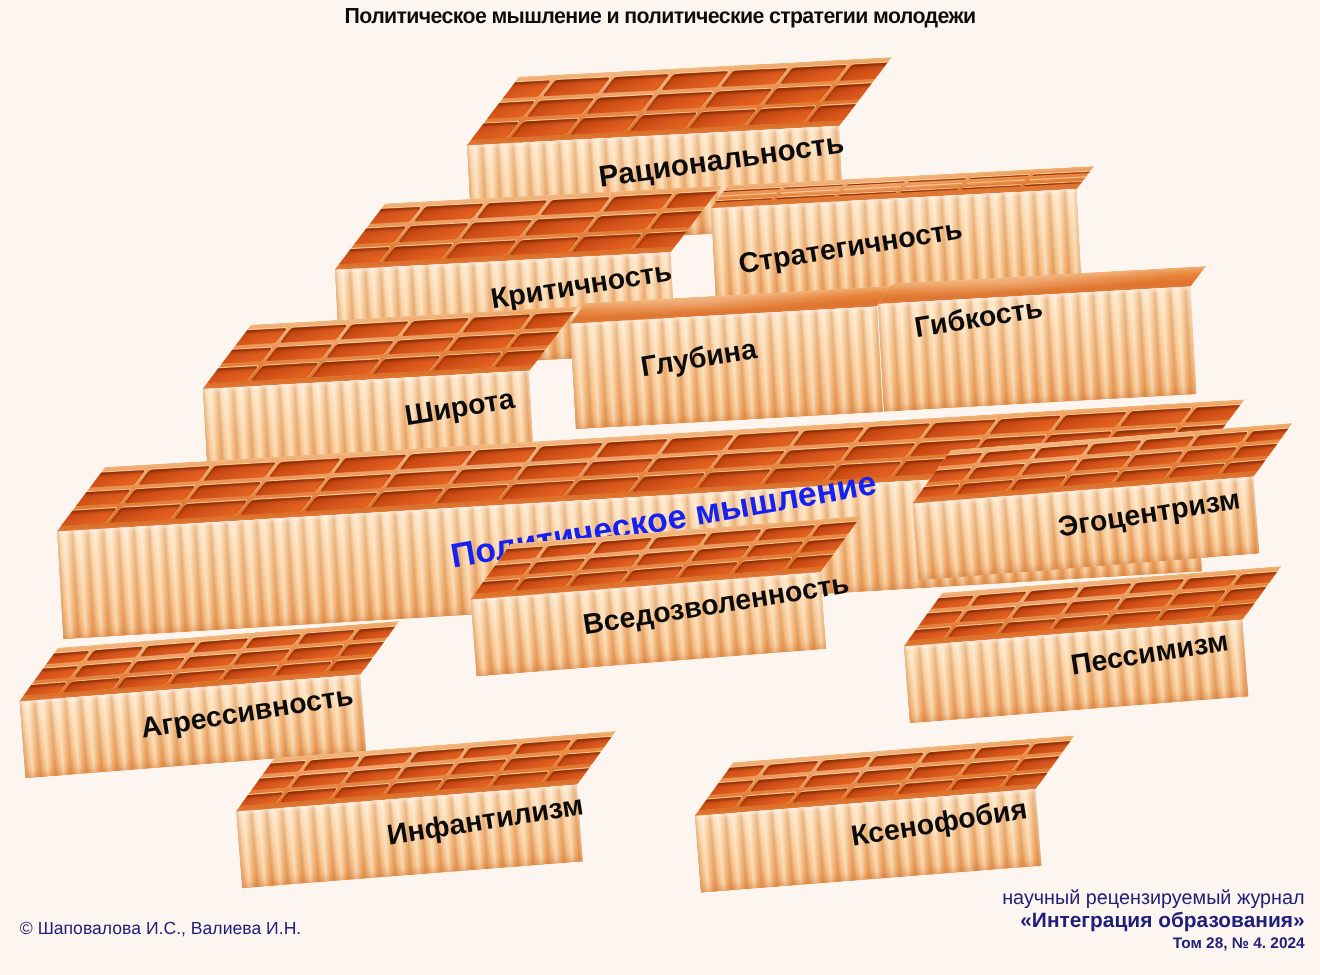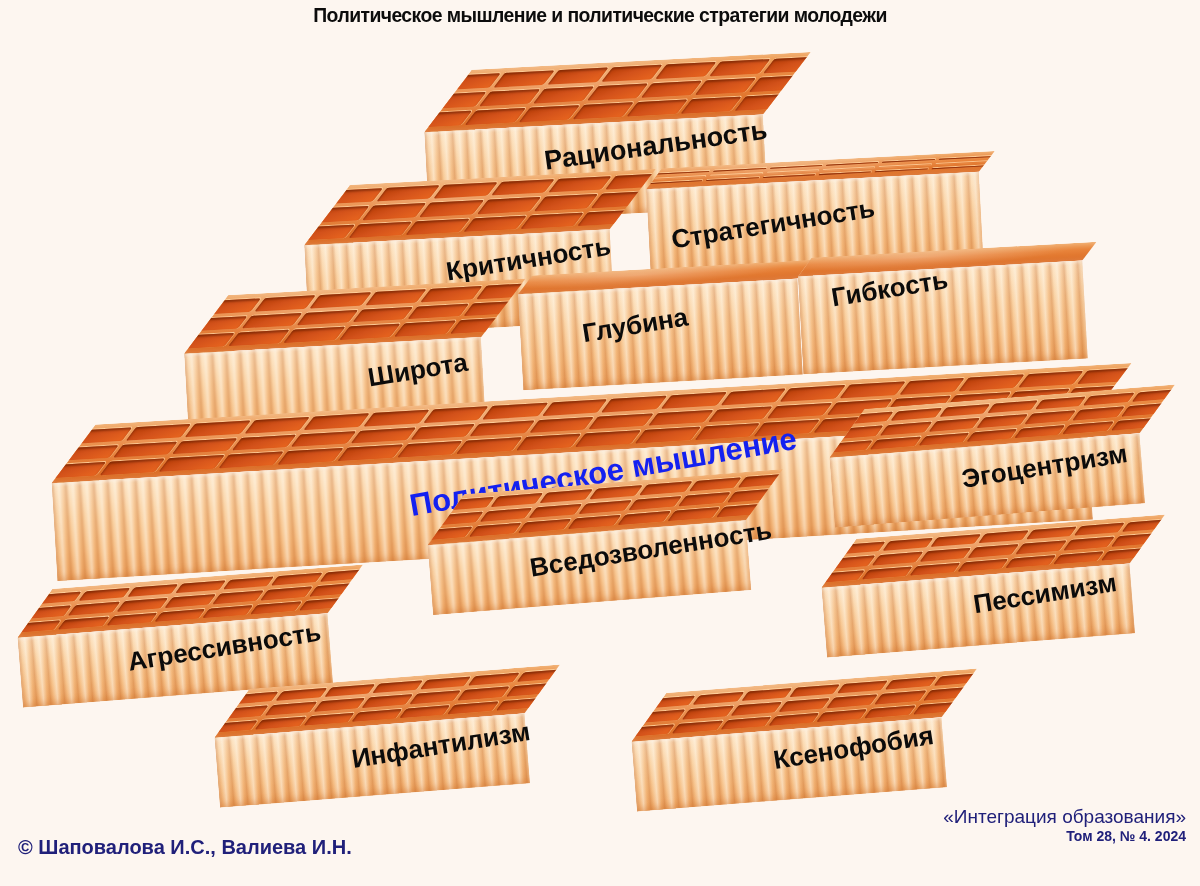--- a/index.html
+++ b/index.html
@@ -89,28 +89,28 @@
     white-space:nowrap;
     transform-origin:50% 50%;
     line-height:1;
     pointer-events:none;
   }
   .blabel.blue{color:#1421f0;}
 
   
   #copyright{
     position:absolute;left:18px;top:836px;
-    font-size:20px;color:#20207a;font-weight:bold;white-space:nowrap;
+    font-size:16px;color:#20207a;font-weight:normal;white-space:nowrap;
   }
   #journal{
     position:absolute;right:14px;top:806px;
     text-align:right;color:#20207a;line-height:1.16;
   }
   #journal .l1{font-size:18px;font-weight:normal;}
-  #journal .l2{font-size:19px;font-weight:normal;}
+  #journal .l2{font-size:19px;font-weight:bold;}
   #journal .l3{font-size:14px;font-weight:bold;}
 </style>
 </head>
 <body>
 
 <div id="stage">
 
   <div id="title" style="font-size: 20px;">Политическое мышление и политические стратегии молодежи</div>
 
   <div id="pyramid">
@@ -542,17 +542,18 @@
               <div class="h"></div>
             </div>
           </div>
           <div class="blabel" style="font-size: 26px; left: 140px; top: 56px; transform: rotate(-4.5deg);">Ксенофобия</div>
         </div>
       </div>
     </div>
 
   <div id="copyright">© Шаповалова И.С., Валиева И.Н.</div>
   <div id="journal">
+    <div class="l1">научный рецензируемый журнал</div>
     <div class="l2">«Интеграция образования»</div>
     <div class="l3">Том 28, № 4. 2024</div>
   </div>
 
 </div>
 
 </body></html>

